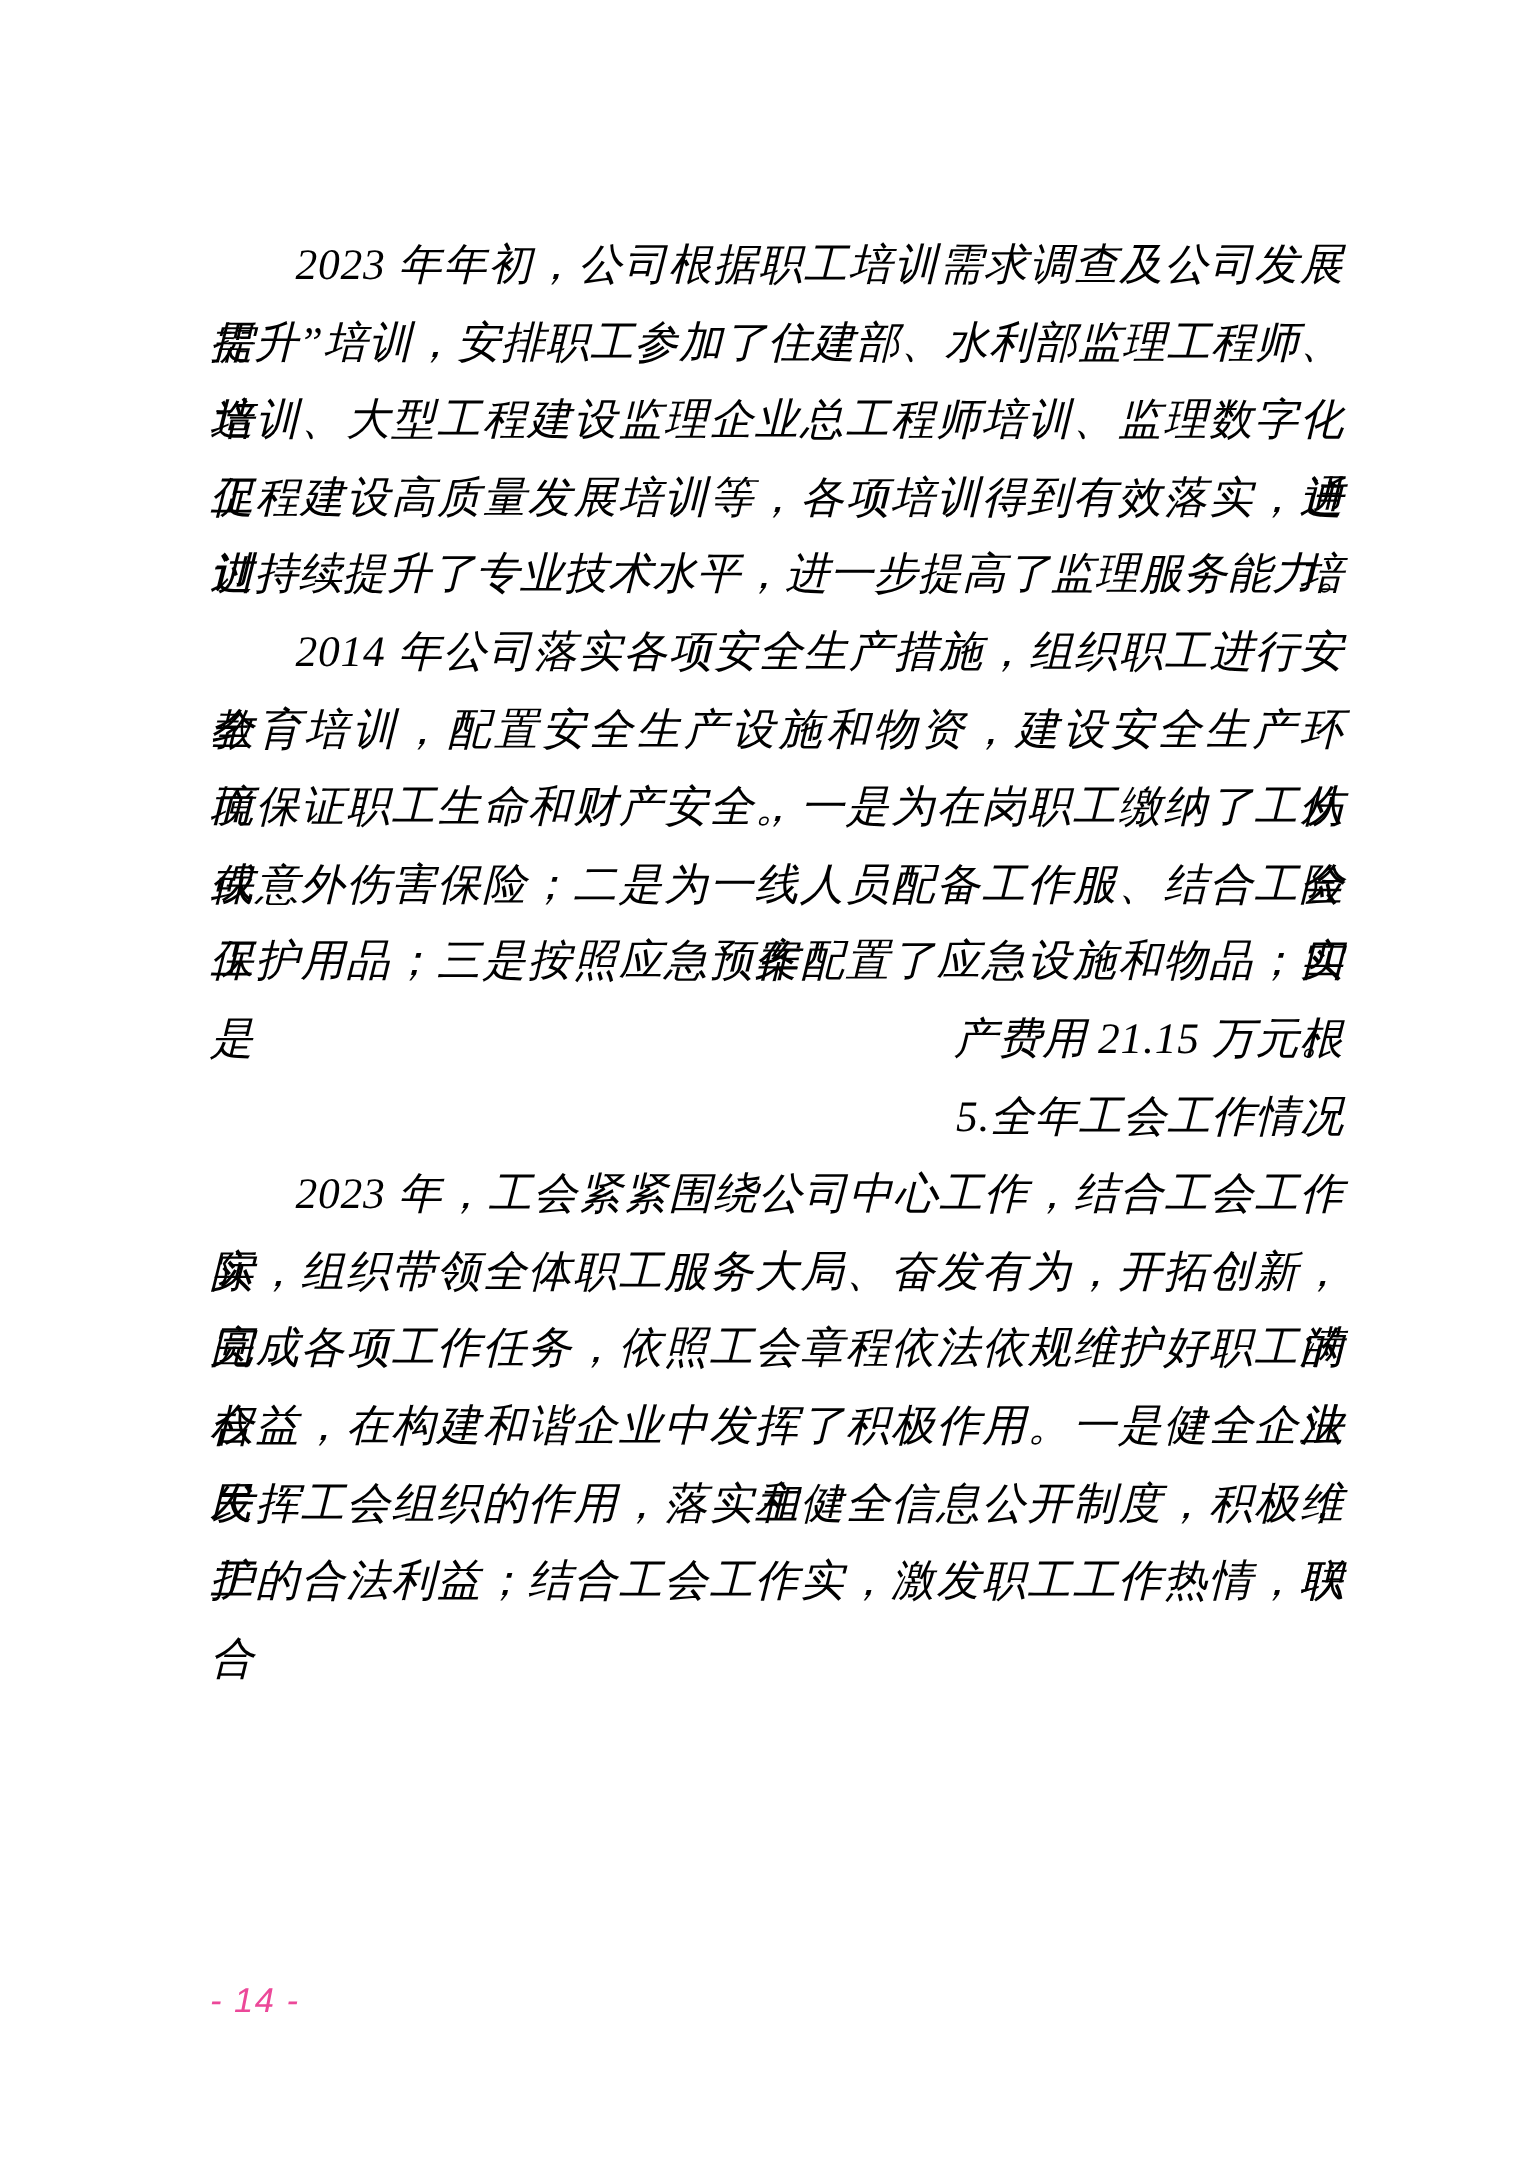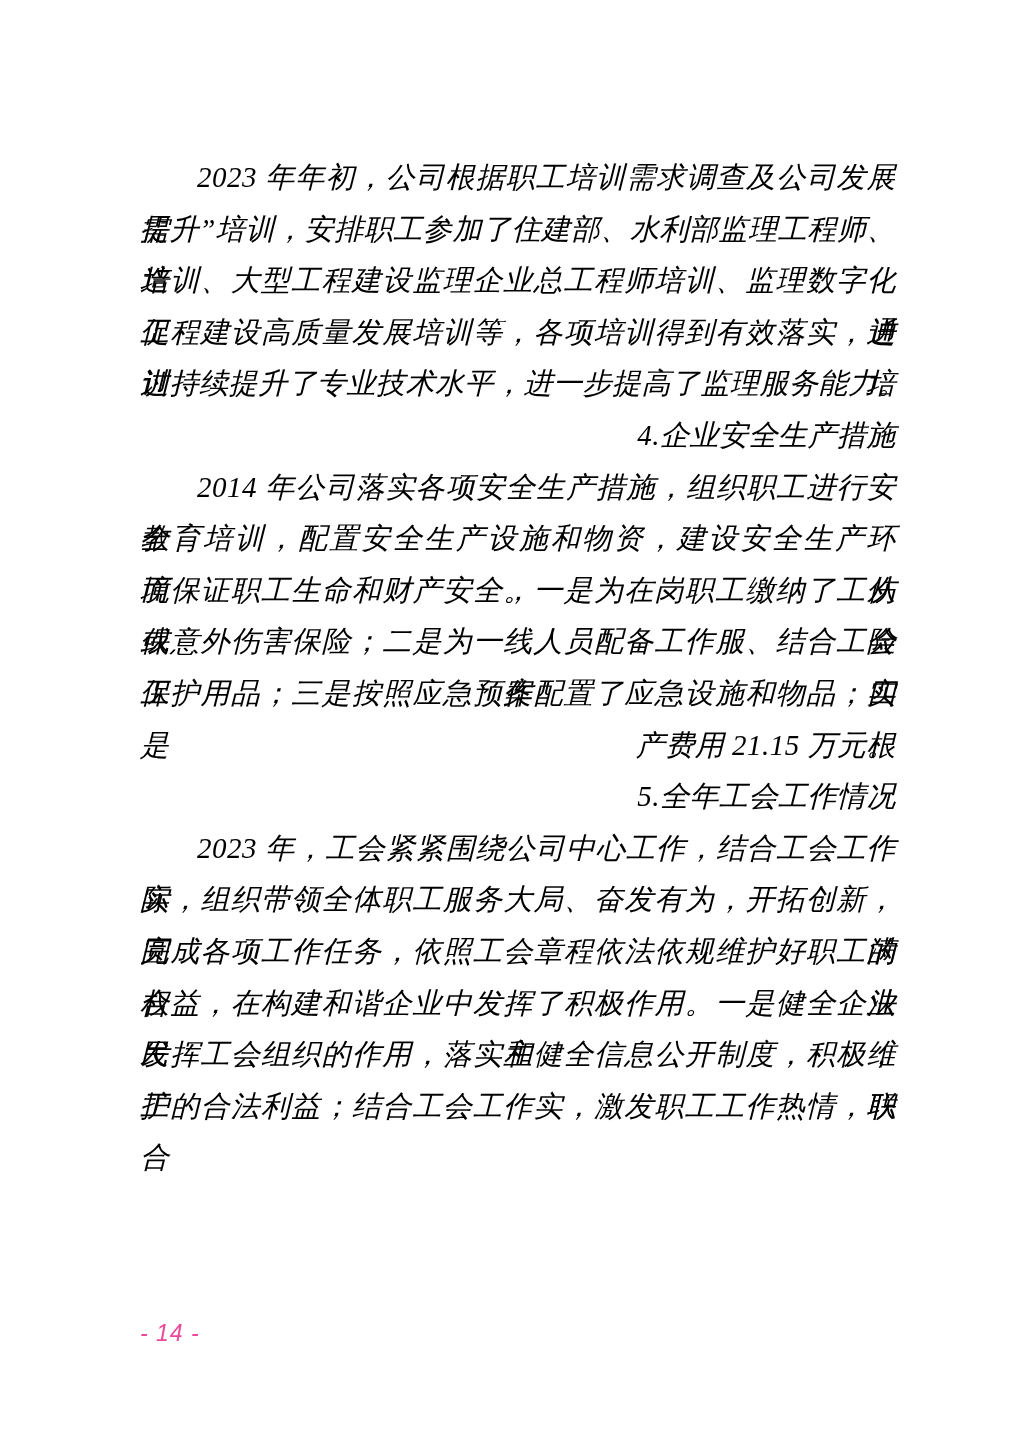--- a/index.html
+++ b/index.html
@@ -53,21 +53,20 @@
 </head>
 <body>
 
 <div class="page">
   <div class="body-text">
     <div class="line indent justify">2023 年年初，公司根据职工培训需求调查及公司发展需</div>
     <div class="line justify">提升”培训，安排职工参加了住建部、水利部监理工程师、造</div>
     <div class="line justify">培训、大型工程建设监理企业总工程师培训、监理数字化促进</div>
     <div class="line justify">工程建设高质量发展培训等，各项培训得到有效落实，通过培</div>
     <div class="line">训持续提升了专业技术水平，进一步提高了监理服务能力。</div>
-    <div class="line indent">4.企业安全生产措施</div>
     <div class="line indent justify">2014 年公司落实各项安全生产措施，组织职工进行安全</div>
     <div class="line justify">教育培训，配置安全生产设施和物资，建设安全生产环境，从</div>
     <div class="line justify">而保证职工生命和财产安全。一是为在岗职工缴纳了工伤保险</div>
     <div class="line justify">或意外伤害保险；二是为一线人员配备工作服、结合工会工作实</div>
     <div class="line justify">保护用品；三是按照应急预案配置了应急设施和物品；四是根</div>
     <div class="line">产费用 21.15 万元。</div>
     <div class="line indent">5.全年工会工作情况</div>
     <div class="line indent justify">2023 年，工会紧紧围绕公司中心工作，结合工会工作实</div>
     <div class="line justify">际，组织带领全体职工服务大局、奋发有为，开拓创新，圆满</div>
     <div class="line justify">完成各项工作任务，依照工会章程依法依规维护好职工的合法</div>

